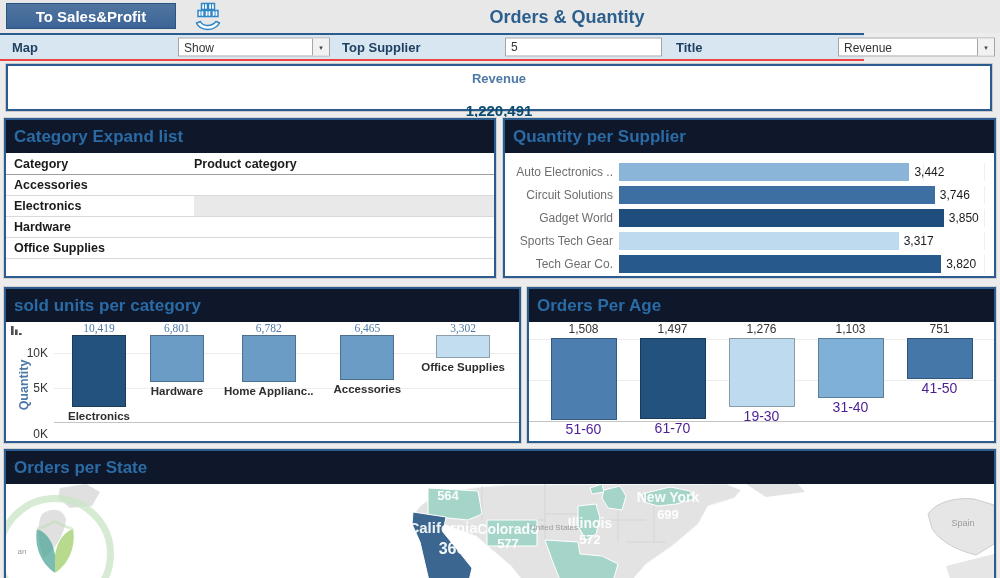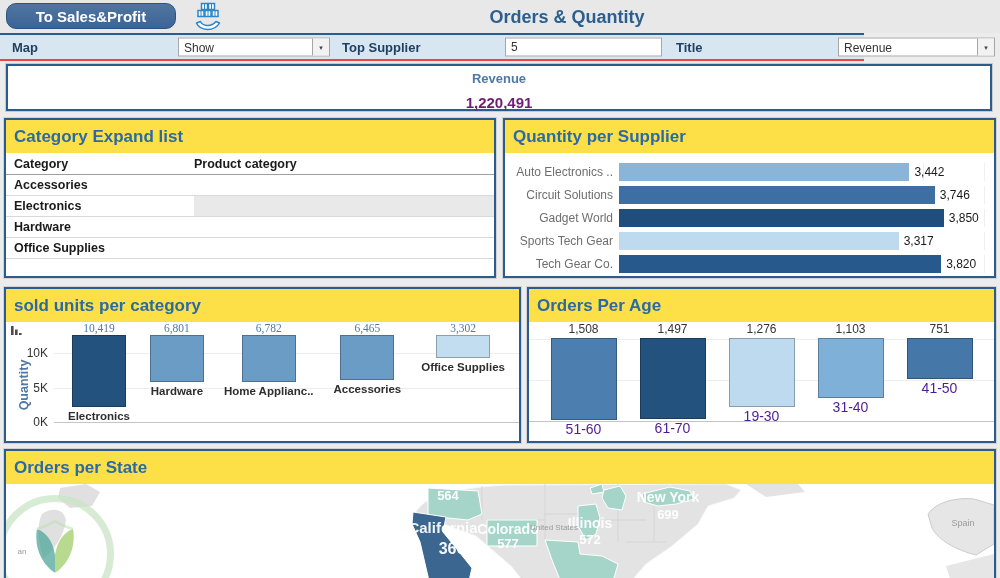--- a/index.html
+++ b/index.html
@@ -4,21 +4,21 @@
 <style>
   html,body{margin:0;padding:0;}
   body{
     width:1000px;height:578px;position:relative;overflow:hidden;
     background:#ececec;font-family:"Liberation Sans",sans-serif;
     -webkit-font-smoothing:antialiased;
   }
   
   .header{position:absolute;left:0;top:0;width:1000px;height:33px;background:#e8e8e8;}
   .nav-btn{position:absolute;left:6px;top:3px;width:170px;height:26px;line-height:26px;
-    background:linear-gradient(#50759f,#3c6497);border:1px solid #2b5382;border-radius:10px;
+    background:linear-gradient(#50759f,#3c6497);border:1px solid #2b5382;border-radius:0;
     color:#fff;font-weight:bold;font-size:15px;text-align:center;box-sizing:border-box;cursor:pointer;}
   .hd-icon{position:absolute;left:193px;top:2px;}
   .hd-title{position:absolute;left:0;top:0;width:1000px;height:33px;line-height:34px;text-align:center;
     padding-left:134px;box-sizing:border-box;font-size:18px;font-weight:bold;color:#2c5f8e;border-radius:11px;}
   
   .filterbar{position:absolute;left:0;top:33px;width:864px;height:28px;background:#d8e6f2;
     border-top:2px solid #2b5c8f;border-bottom:2px solid #ef4444;box-sizing:border-box;}
   .f-label{position:absolute;top:50%;transform:translateY(-50%);font-size:13px;font-weight:bold;color:#1f4060;}
   #f-map{left:12px}#f-sup{left:342px}#f-title{left:676px}
   .f-select{position:absolute;top:50%;transform:translateY(-50%);height:19px;background:#fff;
@@ -28,24 +28,24 @@
     display:flex;align-items:center;justify-content:center;font-size:7px;color:#444;flex:none;}
   #sel-map{left:178px;width:152px;}
   #sel-title{left:838px;width:157px;}
   .f-input{position:absolute;left:505px;width:157px;top:50%;transform:translateY(-50%);height:19px;
     background:#fff;border:1px solid #a6a6a6;box-sizing:border-box;font-size:12px;color:#333;
     padding-left:5px;line-height:17px;}
   
   .kpi{position:absolute;left:6px;top:64px;width:986px;height:47px;background:#fff;
     border:2px solid #2b5c8f;box-shadow:0 0 0 1px #c9c9c9;box-sizing:border-box;text-align:center;}
   .kpi-label{margin-top:5px;font-size:13px;font-weight:bold;color:#4e79a7;}
-  .kpi-value{font-size:15px;font-weight:bold;color:#701a75;margin-top:8px;}
+  .kpi-value{font-size:15px;font-weight:bold;color:#0c4a6e;margin-top:16px;}
   
   .panel{position:absolute;background:#fff;border:2px solid #2b5c8f;box-shadow:0 0 0 1px #d2d2d2;box-sizing:border-box;overflow:hidden;}
-  .panel-title{height:33px;line-height:33px;background:#fde047;color:#2a6ba5;font-size:17px;font-weight:bold;padding-left:8px;}
+  .panel-title{height:33px;line-height:33px;background:#0f172a;color:#2a6ba5;font-size:17px;font-weight:bold;padding-left:8px;}
   #p-cat{left:4px;top:118px;width:492px;height:160px;}
   #p-sup{left:503px;top:118px;width:493px;height:160px;}
   #p-sold{left:4px;top:287px;width:517px;height:156px;}
   #p-age{left:527px;top:287px;width:469px;height:156px;}
   #p-map{left:4px;top:449px;width:992px;height:140px;}
   
   .cat-head{display:flex;height:21px;align-items:center;border-bottom:1px solid #9e9e9e;
     font-size:12.5px;font-weight:bold;color:#1a1a1a;}
   .cat-c1{width:188px;padding-left:8px;box-sizing:border-box;flex:none;}
   .cat-c2h{flex:1;}
@@ -202,21 +202,21 @@
   <div class="sold-body">
     <div class="sold-axis">
       <svg class="sort-icon" width="12" height="11" viewBox="0 0 12 11">
         <rect x="0" y="1" width="2.6" height="9" fill="#4d4d4d"></rect>
         <rect x="4" y="4.5" width="2.6" height="5.5" fill="#4d4d4d"></rect>
         <rect x="8" y="8" width="2.6" height="2" fill="#4d4d4d"></rect>
       </svg>
       <span class="y-label">Quantity</span>
       <span class="ytick" style="bottom:81px">10K</span>
       <span class="ytick" style="bottom:46px">5K</span>
-      <span class="ytick" style="bottom:12px">0K</span>
+      <span class="ytick" style="bottom:0">0K</span>
     </div>
     <div class="vchart" id="sold-cols">
       <div class="grid" style="bottom:87px"></div>
       <div class="grid" style="bottom:52px"></div>
       <div class="grid baseline" style="bottom:18px"></div>
     <div class="vcol">
           <span class="vval-sold">10,419</span>
           <div class="vbar" style="height: 72px; width: 54px; background: rgb(36, 82, 127);"></div>
           <span class="vxlab-sold">Electronics</span>
         </div>

